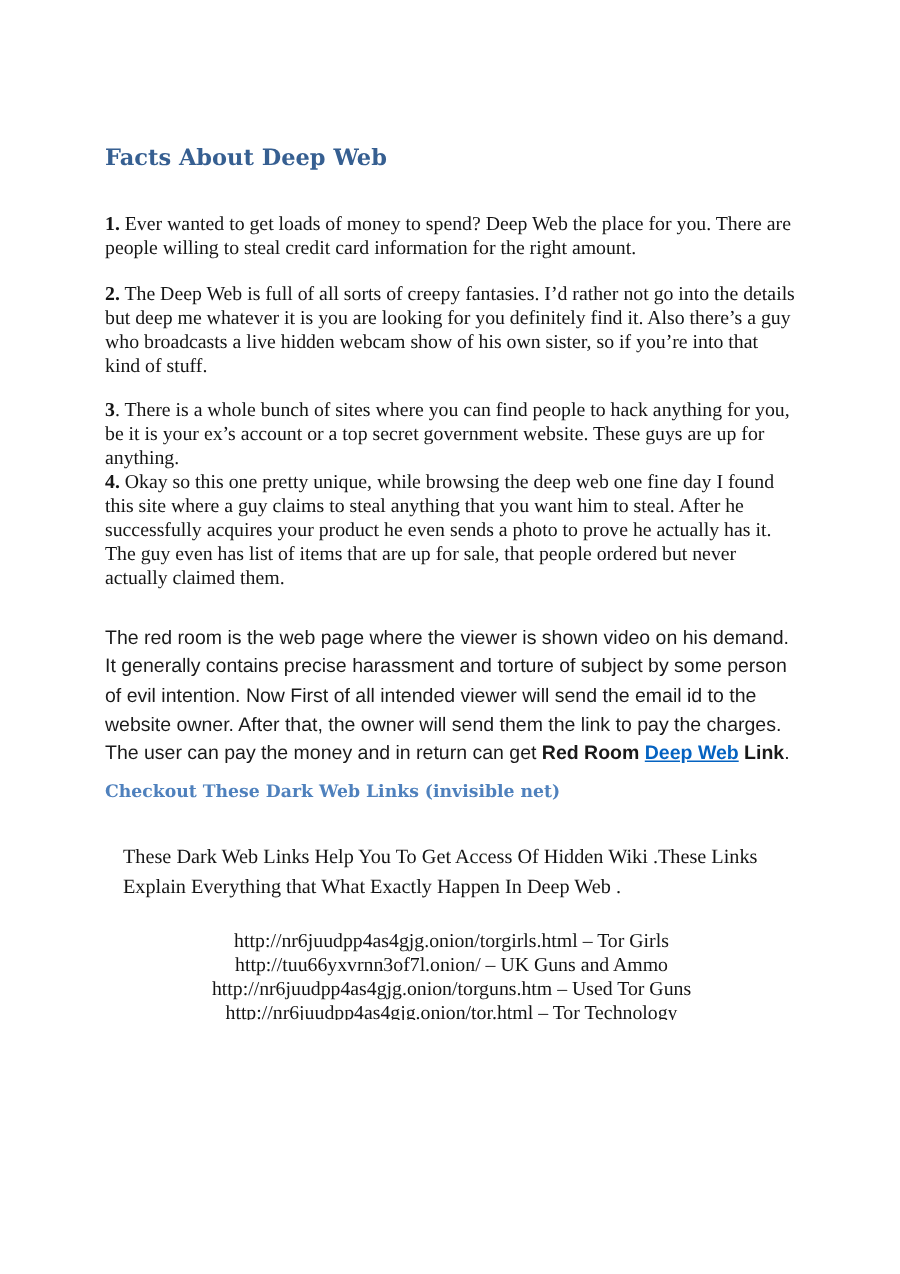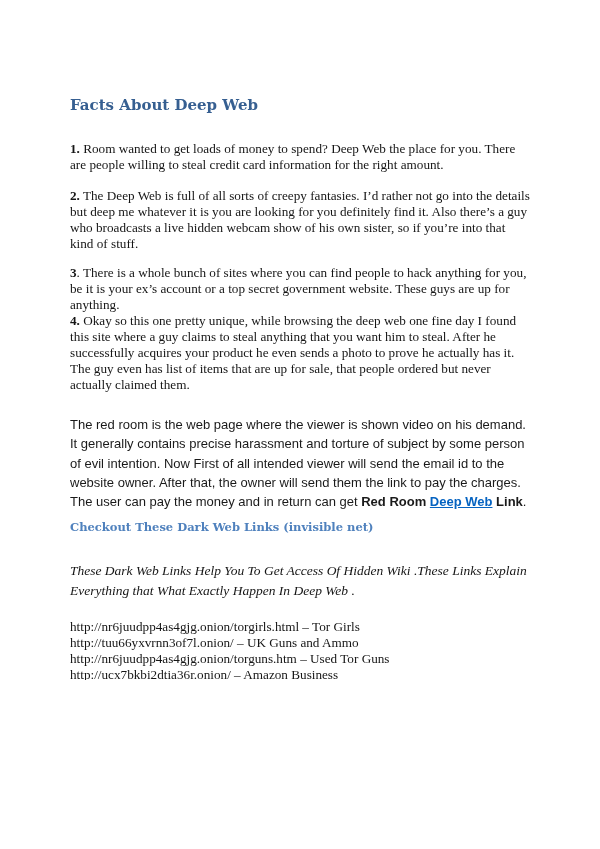--- a/index.html
+++ b/index.html
@@ -36,59 +36,57 @@
     color:#1a1a1a;
     margin:0 0 10px 0;
   }
   h3.links-heading{
     font-family:"DejaVu Serif",serif;
     font-size:11.5px;line-height:13px;font-weight:bold;
     color:var(--heading2,#4f81bd);
     margin:0 0 27px 0;
   }
   p.intro{
-    font-style:italic;
     font-size:13.5px;line-height:20px;
-    margin:0 0 18px 0;
+    margin:0 0 18px 12px;
   }
   .links-list{font-size:13.2px;line-height:16px;}
-  .link-line{white-space:nowrap;}
+  .link-line{white-space:nowrap;text-align:center;}
   .b{font-weight:bold;}
   a.lnk{
     color:var(--link_blue,#0563c1);
     text-decoration:underline;
     font-weight:bold;
   }
 </style>
 </head>
 <body>
 
 <div class="page">
   <div class="content">
 
     <h1 class="doc-title">Facts About Deep Web</h1>
 
-    <p class="fact"><span class="b">1.</span><span> Room wanted to get loads of money to spend? Deep Web the place for you. There are people willing to steal credit card information for the right amount.</span></p>
+    <p class="fact"><span class="b">1.</span><span> Ever wanted to get loads of money to spend? Deep Web the place for you. There are people willing to steal credit card information for the right amount.</span></p>
 
     <p class="fact fact-gap2"><span class="b">2.</span><span> The Deep Web is full of all sorts of creepy fantasies. I’d rather not go into the details but deep me whatever it is you are looking for you definitely find it. Also there’s a guy who broadcasts a live hidden webcam show of his own sister, so if you’re into that kind of stuff.</span></p>
 
     <div class="joined">
       <p class="fact tight"><span class="b">3</span><span>. There is a whole bunch of sites where you can find people to hack anything for you, be it is your ex’s account or a top secret government website. These guys are up for anything.</span></p>
       <p class="fact tight"><span class="b">4.</span><span> Okay so this one pretty unique, while browsing the deep web one fine day I found this site where a guy claims to steal anything that you want him to steal. After he successfully acquires your product he even sends a photo to prove he actually has it. The guy even has list of items that are up for sale, that people ordered but never actually claimed them.</span></p>
     </div>
 
 
     <p class="redroom"><span>The red room is the web page where the viewer is shown video on his demand. It generally contains precise harassment and torture of subject by some person of evil intention. Now First of all intended viewer will send the email id to the website owner. After that, the owner will send them the link to pay the charges. The user can pay the money and in return can get </span><span class="b">Red Room </span><a class="b lnk" href="#">Deep Web</a><span class="b"> Link</span><span>.</span></p>
 
     <h3 class="links-heading">Checkout These Dark Web Links (invisible net)</h3>
 
     <p class="intro">These Dark Web Links Help You To Get Access Of Hidden Wiki .These Links Explain Everything that What Exactly Happen In Deep Web .</p>
 
     <div class="links-list">
         <div class="link-line">http://nr6juudpp4as4gjg.onion/torgirls.html – Tor Girls</div>
         <div class="link-line">http://tuu66yxvrnn3of7l.onion/ – UK Guns and Ammo</div>
         <div class="link-line">http://nr6juudpp4as4gjg.onion/torguns.htm – Used Tor Guns</div>
-        <div class="link-line">http://ucx7bkbi2dtia36r.onion/ – Amazon Business</div>
         <div class="link-line">http://nr6juudpp4as4gjg.onion/tor.html – Tor Technology</div>
       </div>
 
   </div>
 </div>
 
 </body></html>

